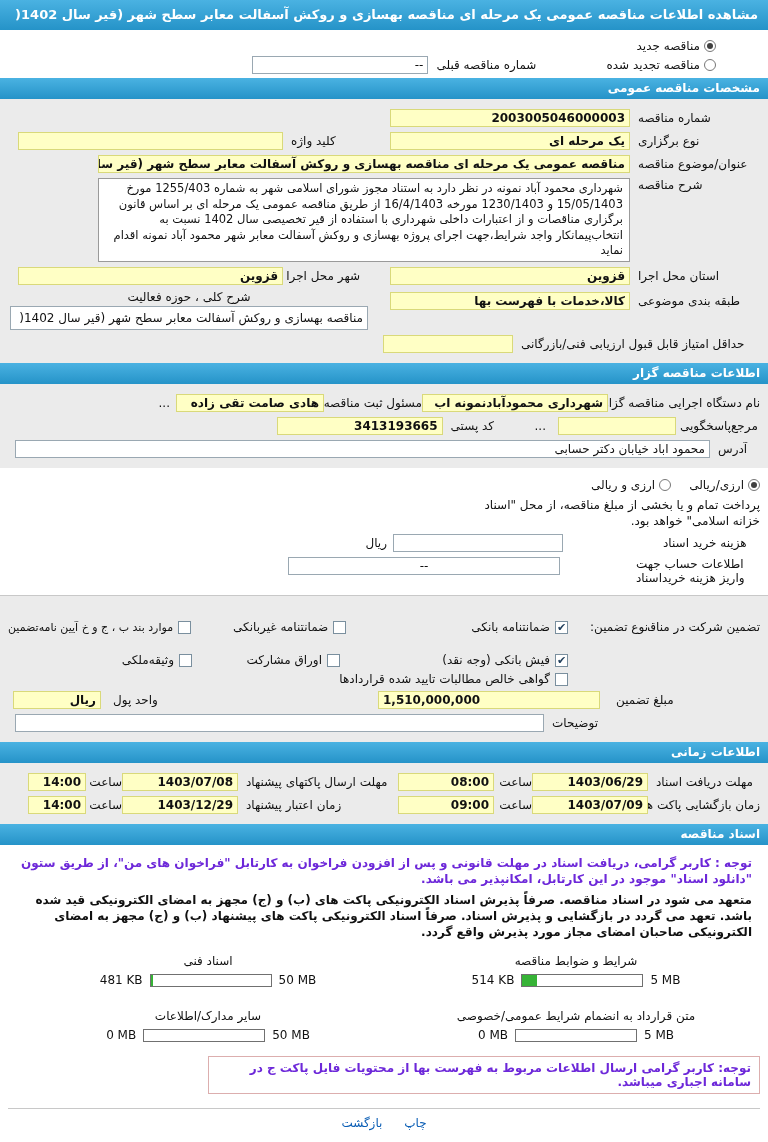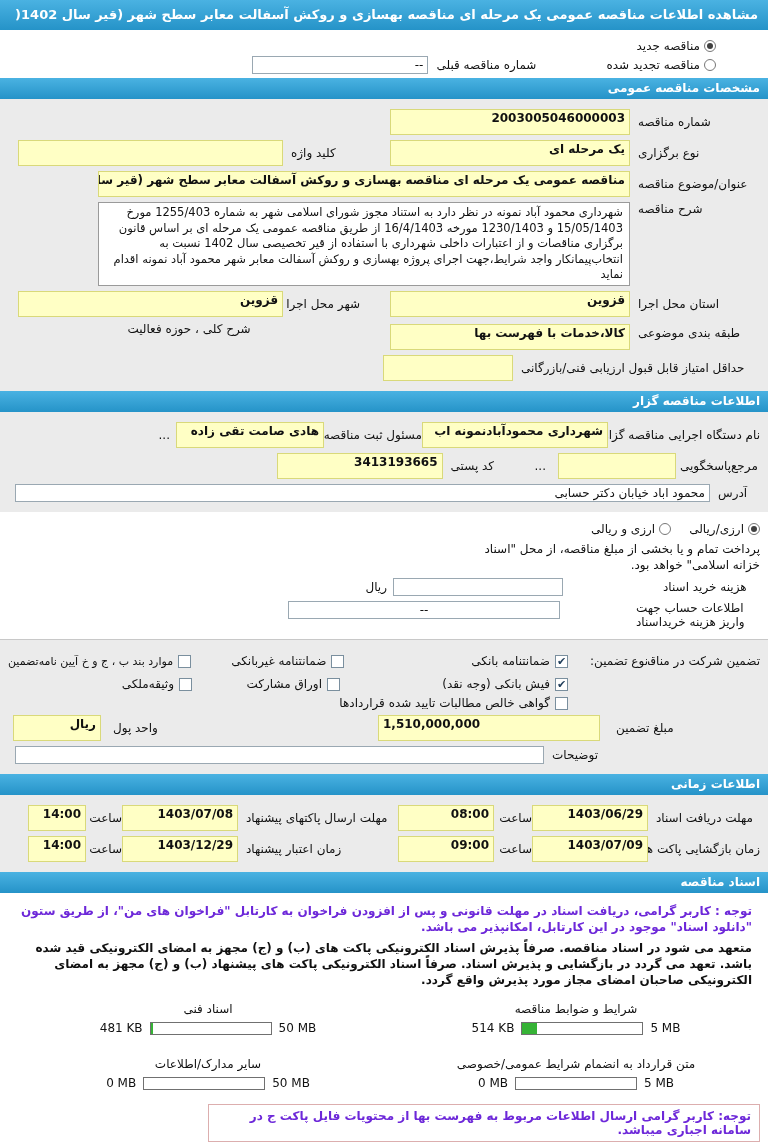--- a/index.html
+++ b/index.html
@@ -10,21 +10,21 @@
 .content{position:relative;z-index:1}
 .titlebar{height:30px;background:linear-gradient(#4ab2e2,#2593c8);color:#fff;font-weight:bold;
   font-size:13px;line-height:30px;padding:0 10px;overflow:hidden;white-space:nowrap}
 .bar{height:21px;background:linear-gradient(#4ab2e2,#2593c8);color:#fff;font-weight:bold;line-height:21px;padding:0 8px}
 .panel{padding:5px 8px;background:#fff}
 .gray{background:#ebebeb}
 .row{display:flex;align-items:center;margin:5px 0}
 .rowtop{align-items:flex-start}
 .lbl{white-space:nowrap;overflow:hidden;flex:none}
 .l{text-align:left;padding-left:8px}
-.ybox{background:#ffffc5;border:1px solid #d9d97a;height:26px;line-height:16px;padding:0 4px;
+.ybox{background:#ffffc5;border:1px solid #d9d97a;height:18px;line-height:16px;padding:0 4px;
   font-weight:bold;overflow:hidden;white-space:nowrap;flex:none}
 .wbox{background:#fff;border:1px solid #9aa8b2;height:18px;line-height:16px;padding:0 4px;
   overflow:hidden;white-space:nowrap;flex:none}
 .radio{width:12px;height:12px;border:1px solid #777;border-radius:50%;background:#fff;position:relative;flex:none;margin-left:4px}
 .radio.on::after{content:"";position:absolute;inset:2px;border-radius:50%;background:#404040}
 .cb{width:13px;height:13px;border:1px solid #7a8f9e;background:#fff;position:relative;flex:none;margin-left:5px;
   font-size:11px;line-height:11px;text-align:center;color:#1f3d5a;font-weight:bold}
 .cb.on::after{content:"✔"}
 .desc{background:#fff;border:1px solid #9a9a9a;width:532px;padding:2px 6px;line-height:15.5px;
   font-size:11.5px;height:84px;overflow:hidden;flex:none}
@@ -101,20 +101,21 @@
         <div class="sp" style="width:30px"></div>
         <div class="lbl l" style="width:77px">شهر محل اجرا</div>
         <div class="ybox" style="width:265px">قزوین</div>
       </div>
       <div class="row rowtop">
         <div class="lbl l" style="width:130px;margin-top:4px">طبقه بندی موضوعی</div>
         <div class="ybox" style="width:240px;margin-top:2px">کالا،خدمات با فهرست بها</div>
         <div class="sp" style="width:22px"></div>
         <div style="width:358px">
           <div class="lbl" style="text-align:center;width:100%">شرح کلی ، حوزه فعالیت</div>
+          <div class="wbox" style="width:100%;height:24px;line-height:22px;margin-top:2px">مناقصه بهسازی و روکش آسفالت معابر سطح شهر (قیر سال 1402(</div>
         </div>
       </div>
       <div class="row">
         <div class="lbl l" style="width:247px">حداقل امتیاز قابل قبول ارزیابی فنی/بازرگانی</div>
         <div class="ybox" style="width:130px"></div>
       </div>
     </div>
 
     <div class="bar">اطلاعات مناقصه گزار</div>
     <div class="panel gray">
@@ -168,21 +169,21 @@
     <div class="divider"></div>
     <div class="panel gray">
       <div class="row">
         <div class="lbl" style="width:112px">تضمین شرکت در مناقصه:</div>
         <div class="lbl" style="width:68px">نوع تضمین:</div>
         <div class="sp" style="width:12px"></div>
         <div class="row" style="width:228px;margin:0">
           <span class="cb on"></span>
           <span class="lbl">ضمانتنامه بانکی</span>
         </div>
-        <div class="row" style="width:155px;margin:4px">
+        <div class="row" style="width:155px;margin:14px">
           <span class="cb"></span>
           <span class="lbl">ضمانتنامه غیربانکی</span>
         </div>
         <div class="row" style="margin:0">
           <span class="cb"></span>
           <span class="lbl" style="font-size:11px">موارد بند ب ، ج و خ آیین نامه‌تضمین</span>
         </div>
       </div>
       <div class="row">
         <div class="sp" style="width:192px"></div>

